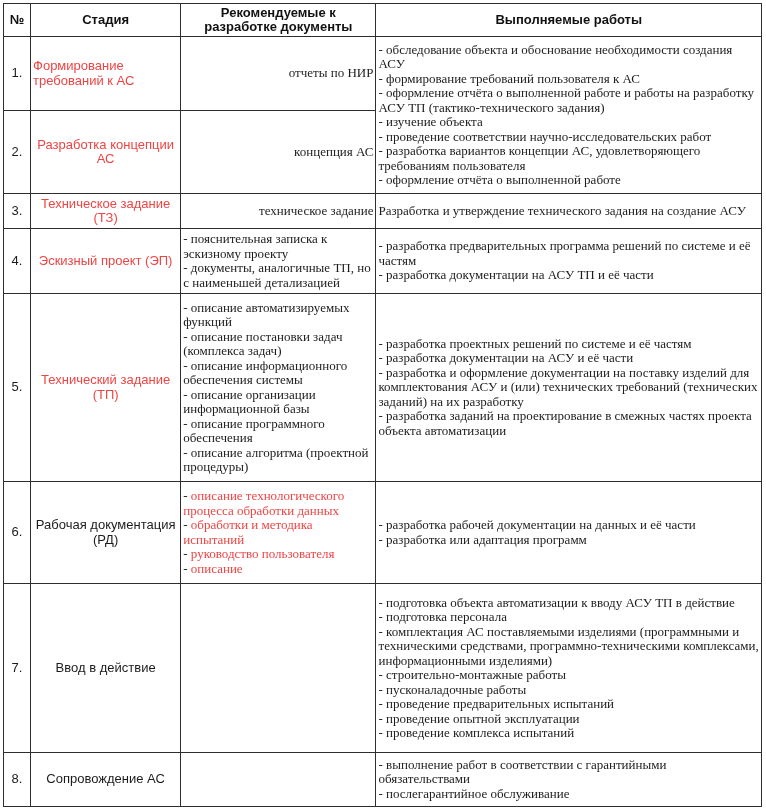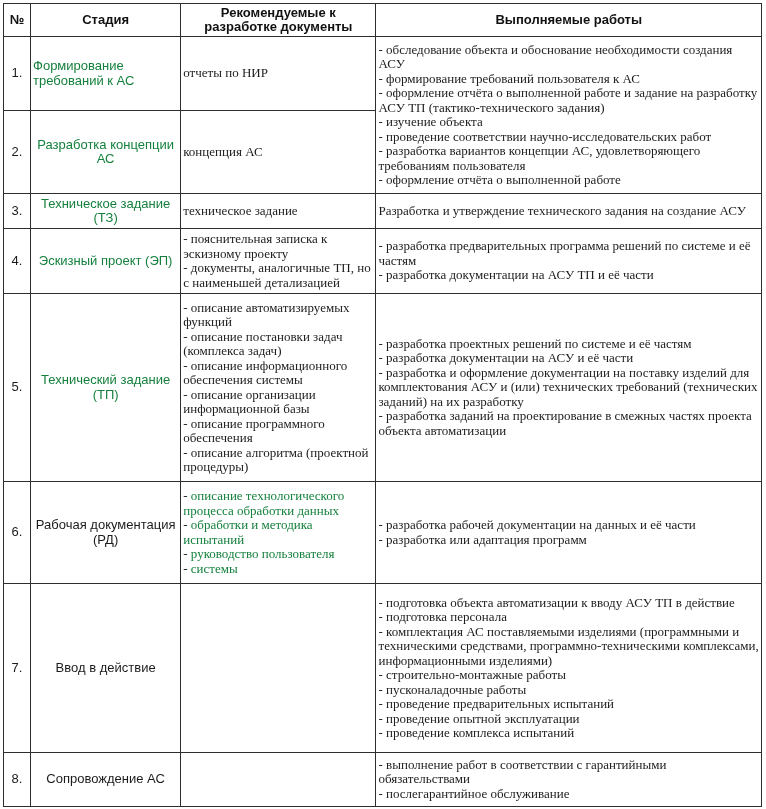--- a/index.html
+++ b/index.html
@@ -31,24 +31,24 @@
   }
   table.stages th {
     font-weight: bold;
     text-align: center;
     color: #111111;
   }
   td.cell-num { text-align: center; }
   td.cell-stage { text-align: center; }
   td.cell-stage.align-left { text-align: left; }
   td.cell-docs { text-align: left; padding-left: 4px; }
-  td.cell-docs.align-center { text-align: left; padding-left: 2px; }
+  td.cell-docs.align-center { text-align: right; padding-left: 2px; }
   td.cell-works { text-align: left; padding-left: 3px; }
   .link {
-    color: #15803d;
+    color: #ef4444;
     cursor: pointer;
     text-decoration: none;
     text-align: center;
   }
   .item { margin: 0; padding: 0; font-family: Liberation Serif, serif; }
 </style>
 </head>
 <body>
 
 <div class="page">
@@ -70,21 +70,21 @@
     <tbody>
         <tr style="height: 74px;">
           <td class="cell-num">1.</td>
           <td class="cell-stage align-left"><span class="link">Формирование требований к АС</span></td>
           <td class="cell-docs align-center">
             <div class="item">отчеты по НИР</div>
           </td>
           <td class="cell-works" rowspan="2">
             <div class="item">- обследование объекта и обоснование необходимости создания АСУ</div>
             <div class="item">- формирование требований пользователя к АС</div>
-            <div class="item">- оформление отчёта о выполненной работе и задание на разработку АСУ ТП (тактико-технического задания)</div>
+            <div class="item">- оформление отчёта о выполненной работе и работы на разработку АСУ ТП (тактико-технического задания)</div>
             <div class="item">- изучение объекта</div>
             <div class="item">- проведение соответствии научно-исследовательских работ</div>
             <div class="item">- разработка вариантов концепции АС, удовлетворяющего требованиям пользователя</div>
             <div class="item">- оформление отчёта о выполненной работе</div>
           </td>
         </tr>
         <tr style="height: 83px;">
           <td class="cell-num">2.</td>
           <td class="cell-stage"><span class="link">Разработка концепции АС</span></td>
           <td class="cell-docs align-center">
@@ -131,21 +131,21 @@
             <div class="item">- разработка заданий на проектирование в смежных частях проекта объекта автоматизации</div>
           </td>
         </tr>
         <tr style="height: 102px;">
           <td class="cell-num">6.</td>
           <td class="cell-stage">Рабочая документация (РД)</td>
           <td class="cell-docs">
             <div class="item">- <span class="link">описание технологического процесса обработки данных</span></div>
             <div class="item">- <span class="link">обработки и методика испытаний</span></div>
             <div class="item">- <span class="link">руководство пользователя</span></div>
-            <div class="item">- <span class="link">системы</span></div>
+            <div class="item">- <span class="link">описание</span></div>
           </td>
           <td class="cell-works">
             <div class="item">- разработка рабочей документации на данных и её части</div>
             <div class="item">- разработка или адаптация программ</div>
           </td>
         </tr>
         <tr style="height: 169px;">
           <td class="cell-num">7.</td>
           <td class="cell-stage">Ввод в действие</td>
           <td class="cell-docs"></td>

